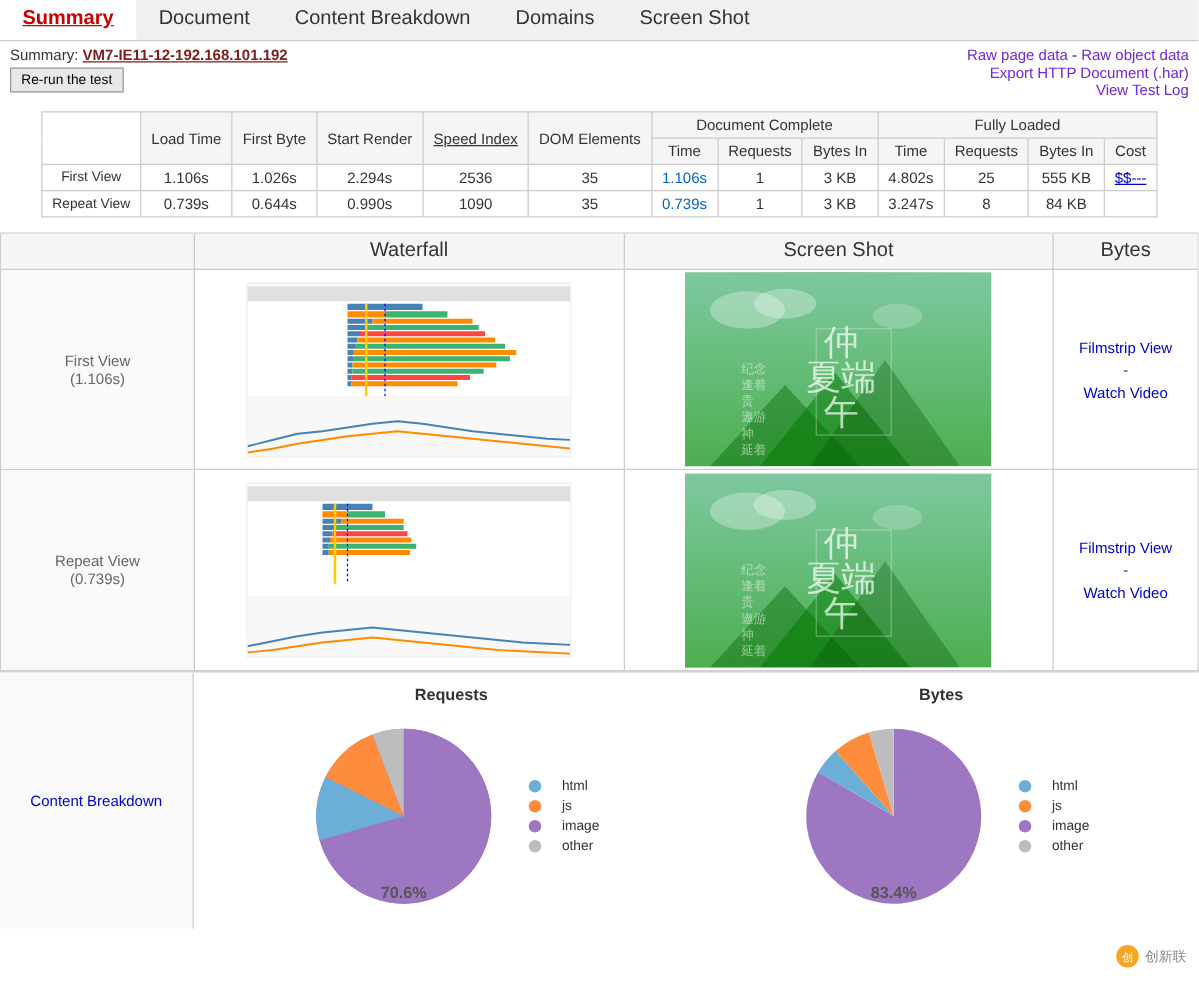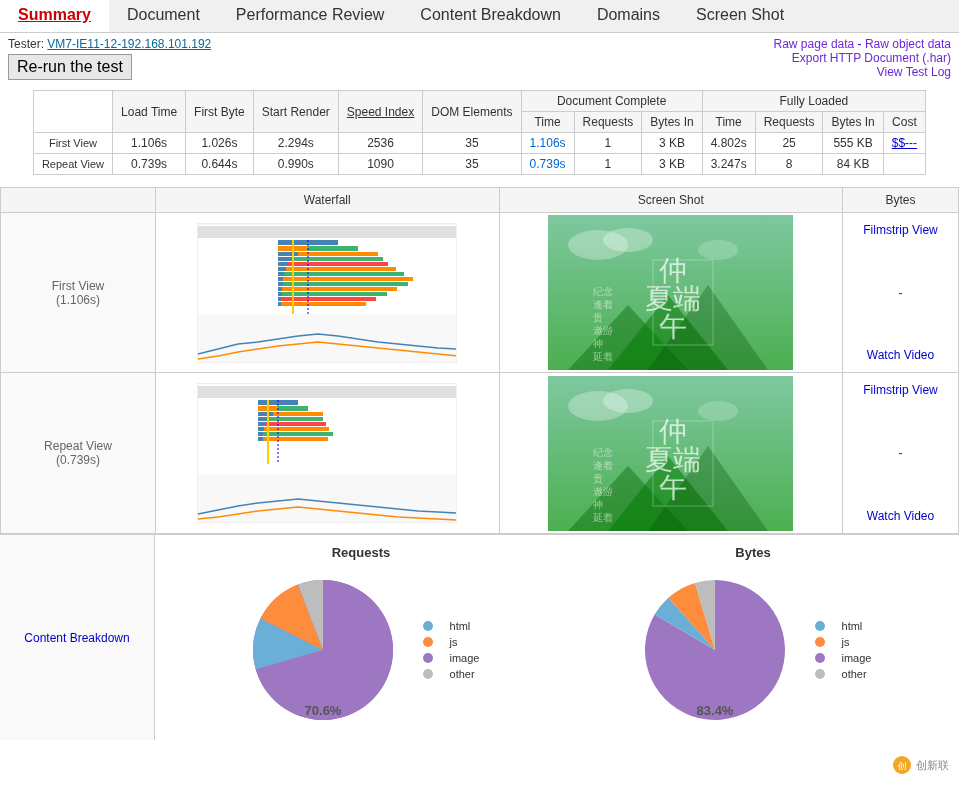--- a/index.html
+++ b/index.html
@@ -9,46 +9,46 @@
     .nav-bar { display: flex; background: #f0f0f0; border-bottom: 1px solid #ccc; }
     .nav-item { padding: 6px 18px; cursor: pointer; font-size: 16px; }
     .nav-item.active { background: #fff; border-bottom: 2px solid #fff; font-weight: bold; text-decoration: underline; color: #c00; }
 
     
     .header-row { display: flex; justify-content: space-between; padding: 4px 8px; font-size: 12px; }
     .header-left { display: flex; flex-direction: column; gap: 3px; }
     .header-right { text-align: right; color: #00c; }
     .header-right a { color: #6d28d9; text-decoration: none; display: block; }
     .tester-info { font-size: 12px; }
-    .tester-info a { color: #0369a1; }
-    .rerun-btn { padding: 3px 8px; background: #e8e8e8; border: 1px solid #999; cursor: pointer; font-size: 16px; width: fit-content; }
+    .tester-info a { color: #7f1d1d; font-weight: bold; }
+    .rerun-btn { padding: 3px 8px; background: #e8e8e8; border: 1px solid #999; cursor: pointer; font-size: 11px; width: fit-content; }
 
     
     .stats-section { padding: 6px 8px; }
     .stats-table { border-collapse: collapse; margin: 0 auto; font-size: 12px; }
     .stats-table th, .stats-table td { border: 1px solid #ccc; padding: 3px 8px; text-align: center; }
     .stats-table th { background: #f5f5f5; font-weight: normal; }
     .doc-complete-header { background: #e8e8e8; }
     .fully-loaded-header { background: #e8e8e8; }
     .speed-index-col { text-decoration: underline; }
     .highlight-blue { color: #0066cc; }
     .cost-link { color: #00c; }
     .row-label { text-align: right; font-size: 11px; }
 
     
     .waterfall-section { margin-top: 6px; border: 1px solid #ccc; }
     .waterfall-header { display: grid; grid-template-columns: 155px 1fr 1fr 115px; background: #f5f5f5; border-bottom: 1px solid #ccc; }
-    .waterfall-header div { padding: 5px 10px; text-align: center; font-size: 12px; border-right: 1px solid #ccc; }
+    .waterfall-header div { padding: 5px 10px; text-align: center; font-size: 16px; border-right: 1px solid #ccc; }
     .waterfall-header div:last-child { border-right: none; }
     .waterfall-row { display: grid; grid-template-columns: 155px 1fr 1fr 115px; border-bottom: 1px solid #ccc; min-height: 160px; }
     .waterfall-row:last-child { border-bottom: none; }
     .row-info { display: flex; flex-direction: column; justify-content: center; align-items: center; padding: 10px; background: #f9f9f9; border-right: 1px solid #ccc; font-size: 12px; color: #666; text-align: center; }
     .waterfall-img-cell { border-right: 1px solid #ccc; display: flex; align-items: center; justify-content: center; overflow: hidden; padding: 5px; }
     .screenshot-cell { border-right: 1px solid #ccc; display: flex; align-items: center; justify-content: center; overflow: hidden; }
-    .video-cell { display: flex; flex-direction: column; align-items: center; justify-content: space-between; gap: 4px; padding: 10px; }
+    .video-cell { display: flex; flex-direction: column; align-items: center; justify-content: center; gap: 4px; padding: 10px; }
     .video-link { color: #00c; text-decoration: none; text-align: center; }
 
     
     .screenshot-img { width: 245px; height: 155px; background: linear-gradient(135deg, #4caf50 0%, #2e7d32 30%, #66bb6a 60%, #81c784 80%, #a5d6a7 100%); position: relative; overflow: hidden; display: flex; align-items: center; justify-content: center; }
     .screenshot-icon { position: absolute; top: 8px; right: 8px; width: 24px; height: 24px; background: rgba(255,255,255,0.3); border-radius: 50%; display: flex; align-items: center; justify-content: center; font-size: 10px; color: #fff; }
 
     
     .content-section { border-top: 1px solid #ccc; display: grid; grid-template-columns: 155px 1fr; min-height: 200px; }
     .content-label { display: flex; align-items: center; justify-content: center; padding: 10px; background: #f9f9f9; border-right: 1px solid #ccc; }
     .content-label a { color: #00c; text-decoration: none; }
@@ -59,30 +59,29 @@
     .legend { display: flex; flex-direction: column; gap: 4px; }
     .legend-item { display: flex; align-items: center; gap: 17px; font-size: 11px; }
     .legend-dot { width: 10px; height: 10px; border-radius: 50%; flex-shrink: 0; }
   </style>
 </head>
 <body>
 
 <div class="nav-bar">
   <div class="nav-item active">Summary</div>
   <div class="nav-item">Document</div>
-  <div class="nav-item">Performance Review</div>
   <div class="nav-item">Content Breakdown</div>
   <div class="nav-item">Domains</div>
   <div class="nav-item">Screen Shot</div>
 </div>
 
 <div class="header-row">
   <div class="header-left">
     <div class="tester-info">
-      <span>Tester:</span>
+      <span>Summary:</span>
       <a href="#">VM7-IE11-12-192.168.101.192</a>
     </div>
     <button class="rerun-btn">Re-run the test</button>
   </div>
   <div class="header-right">
     <div>
       <a href="#" style="display:inline">Raw page data</a>
       <span> - </span>
       <a href="#" style="display:inline">Raw object data</a>
     </div>

